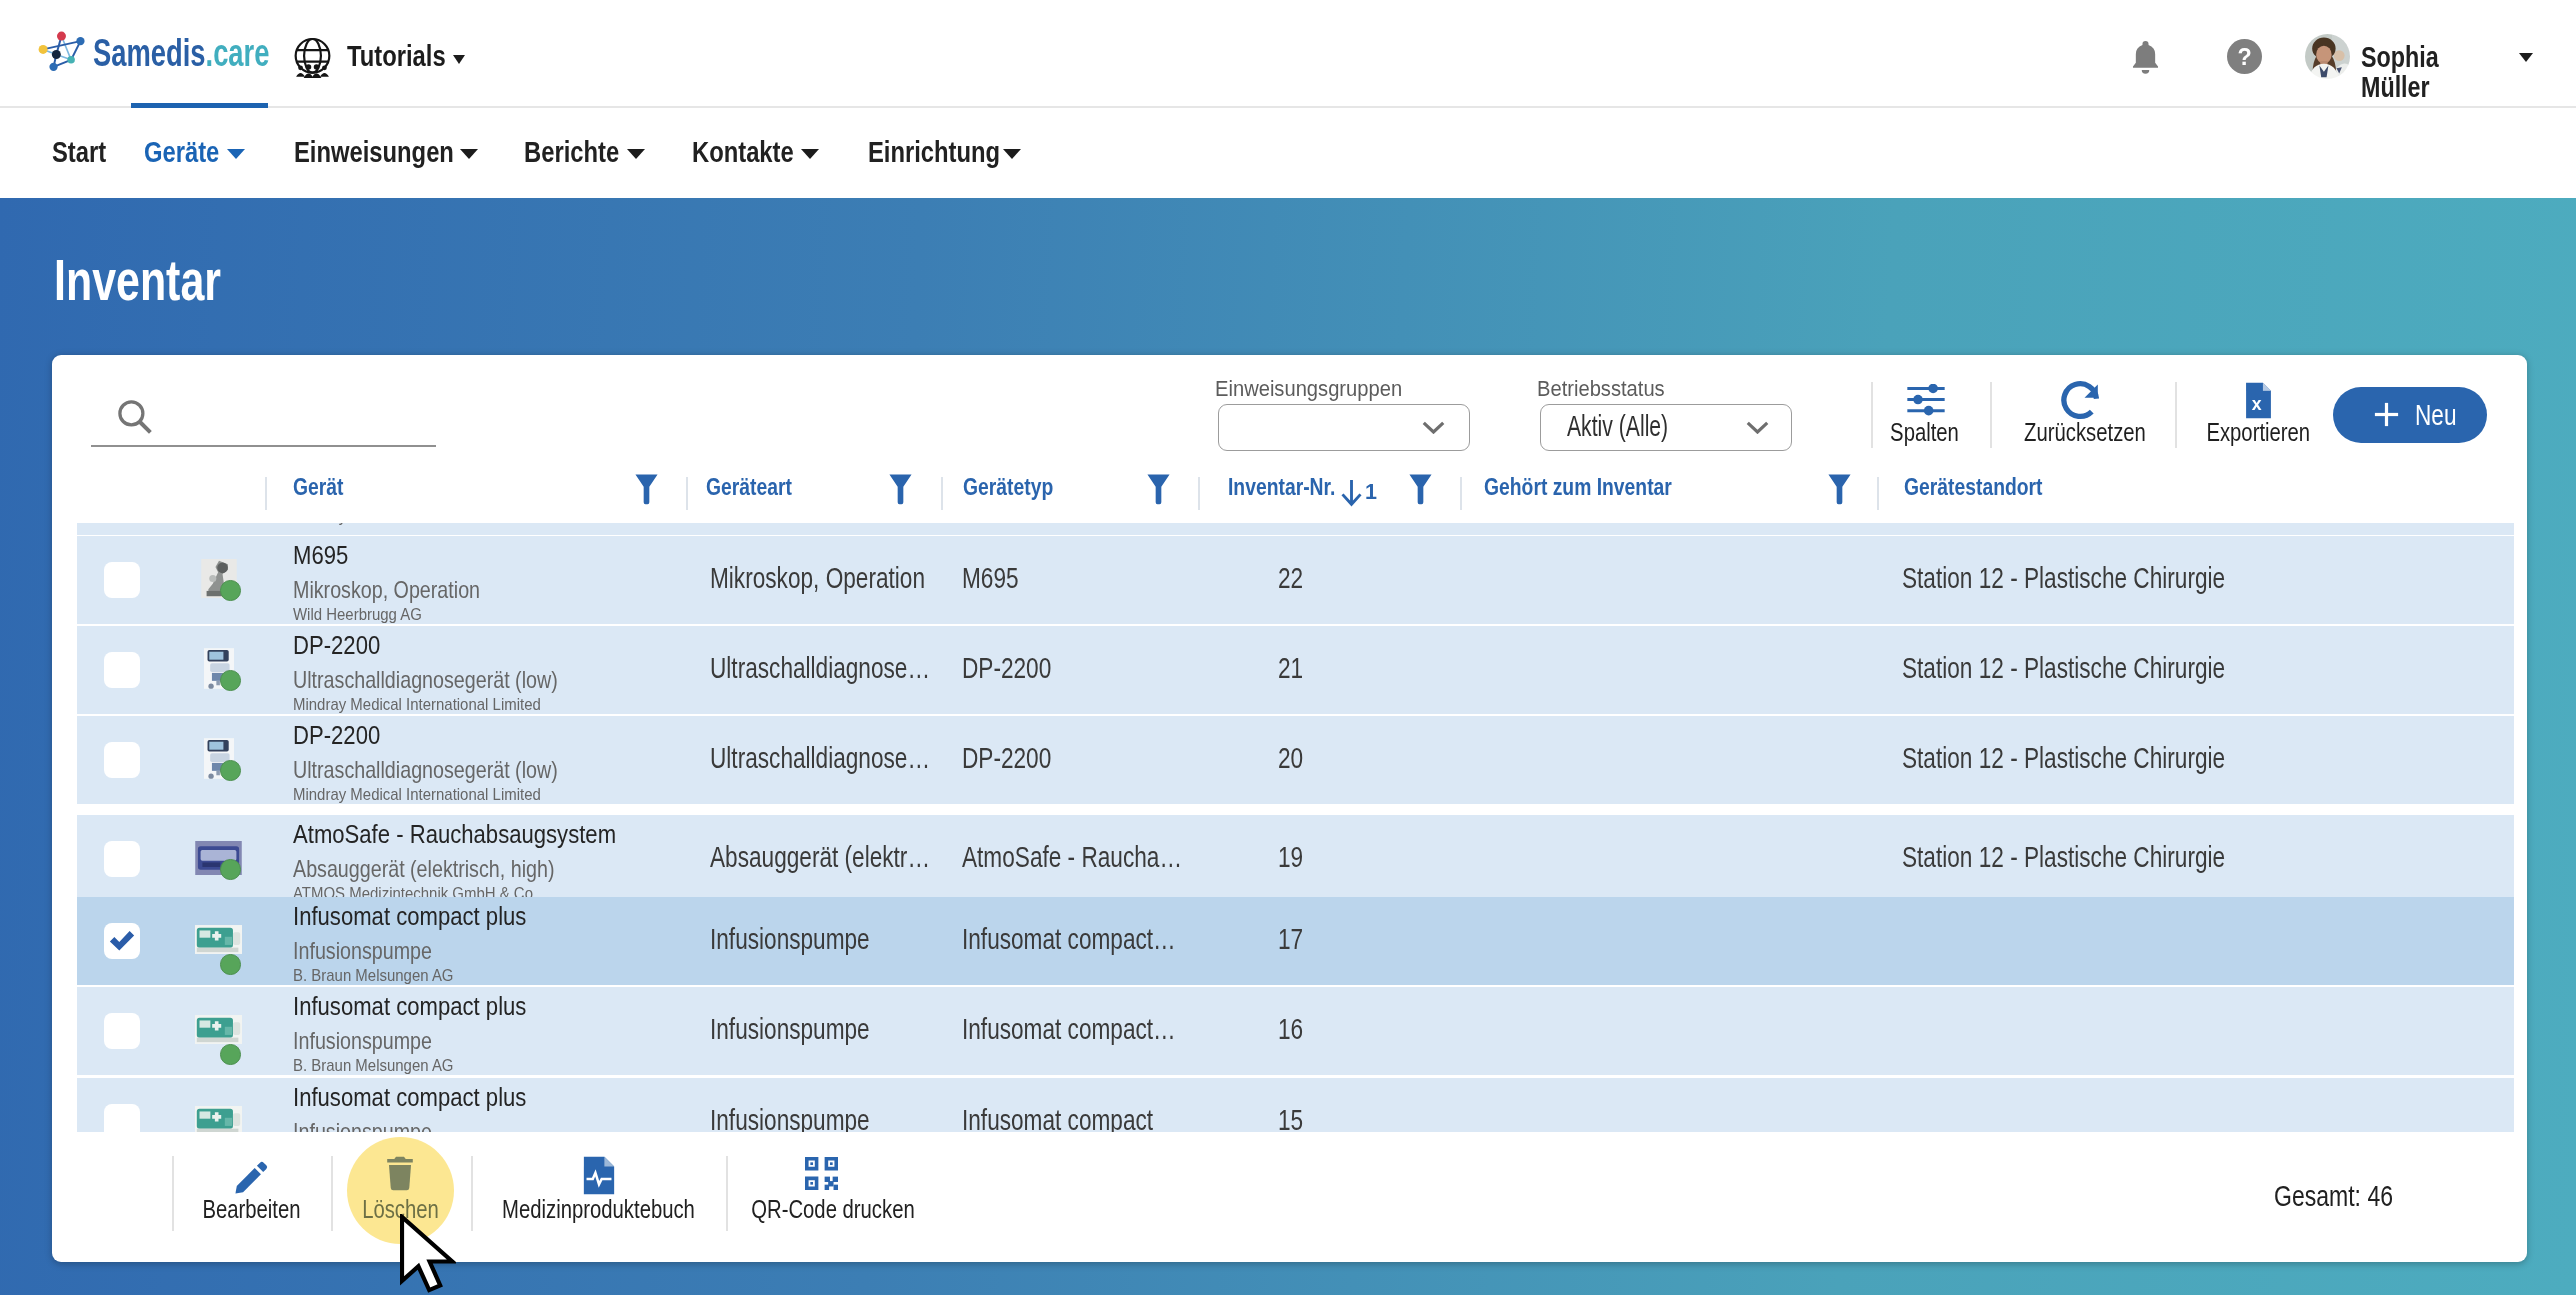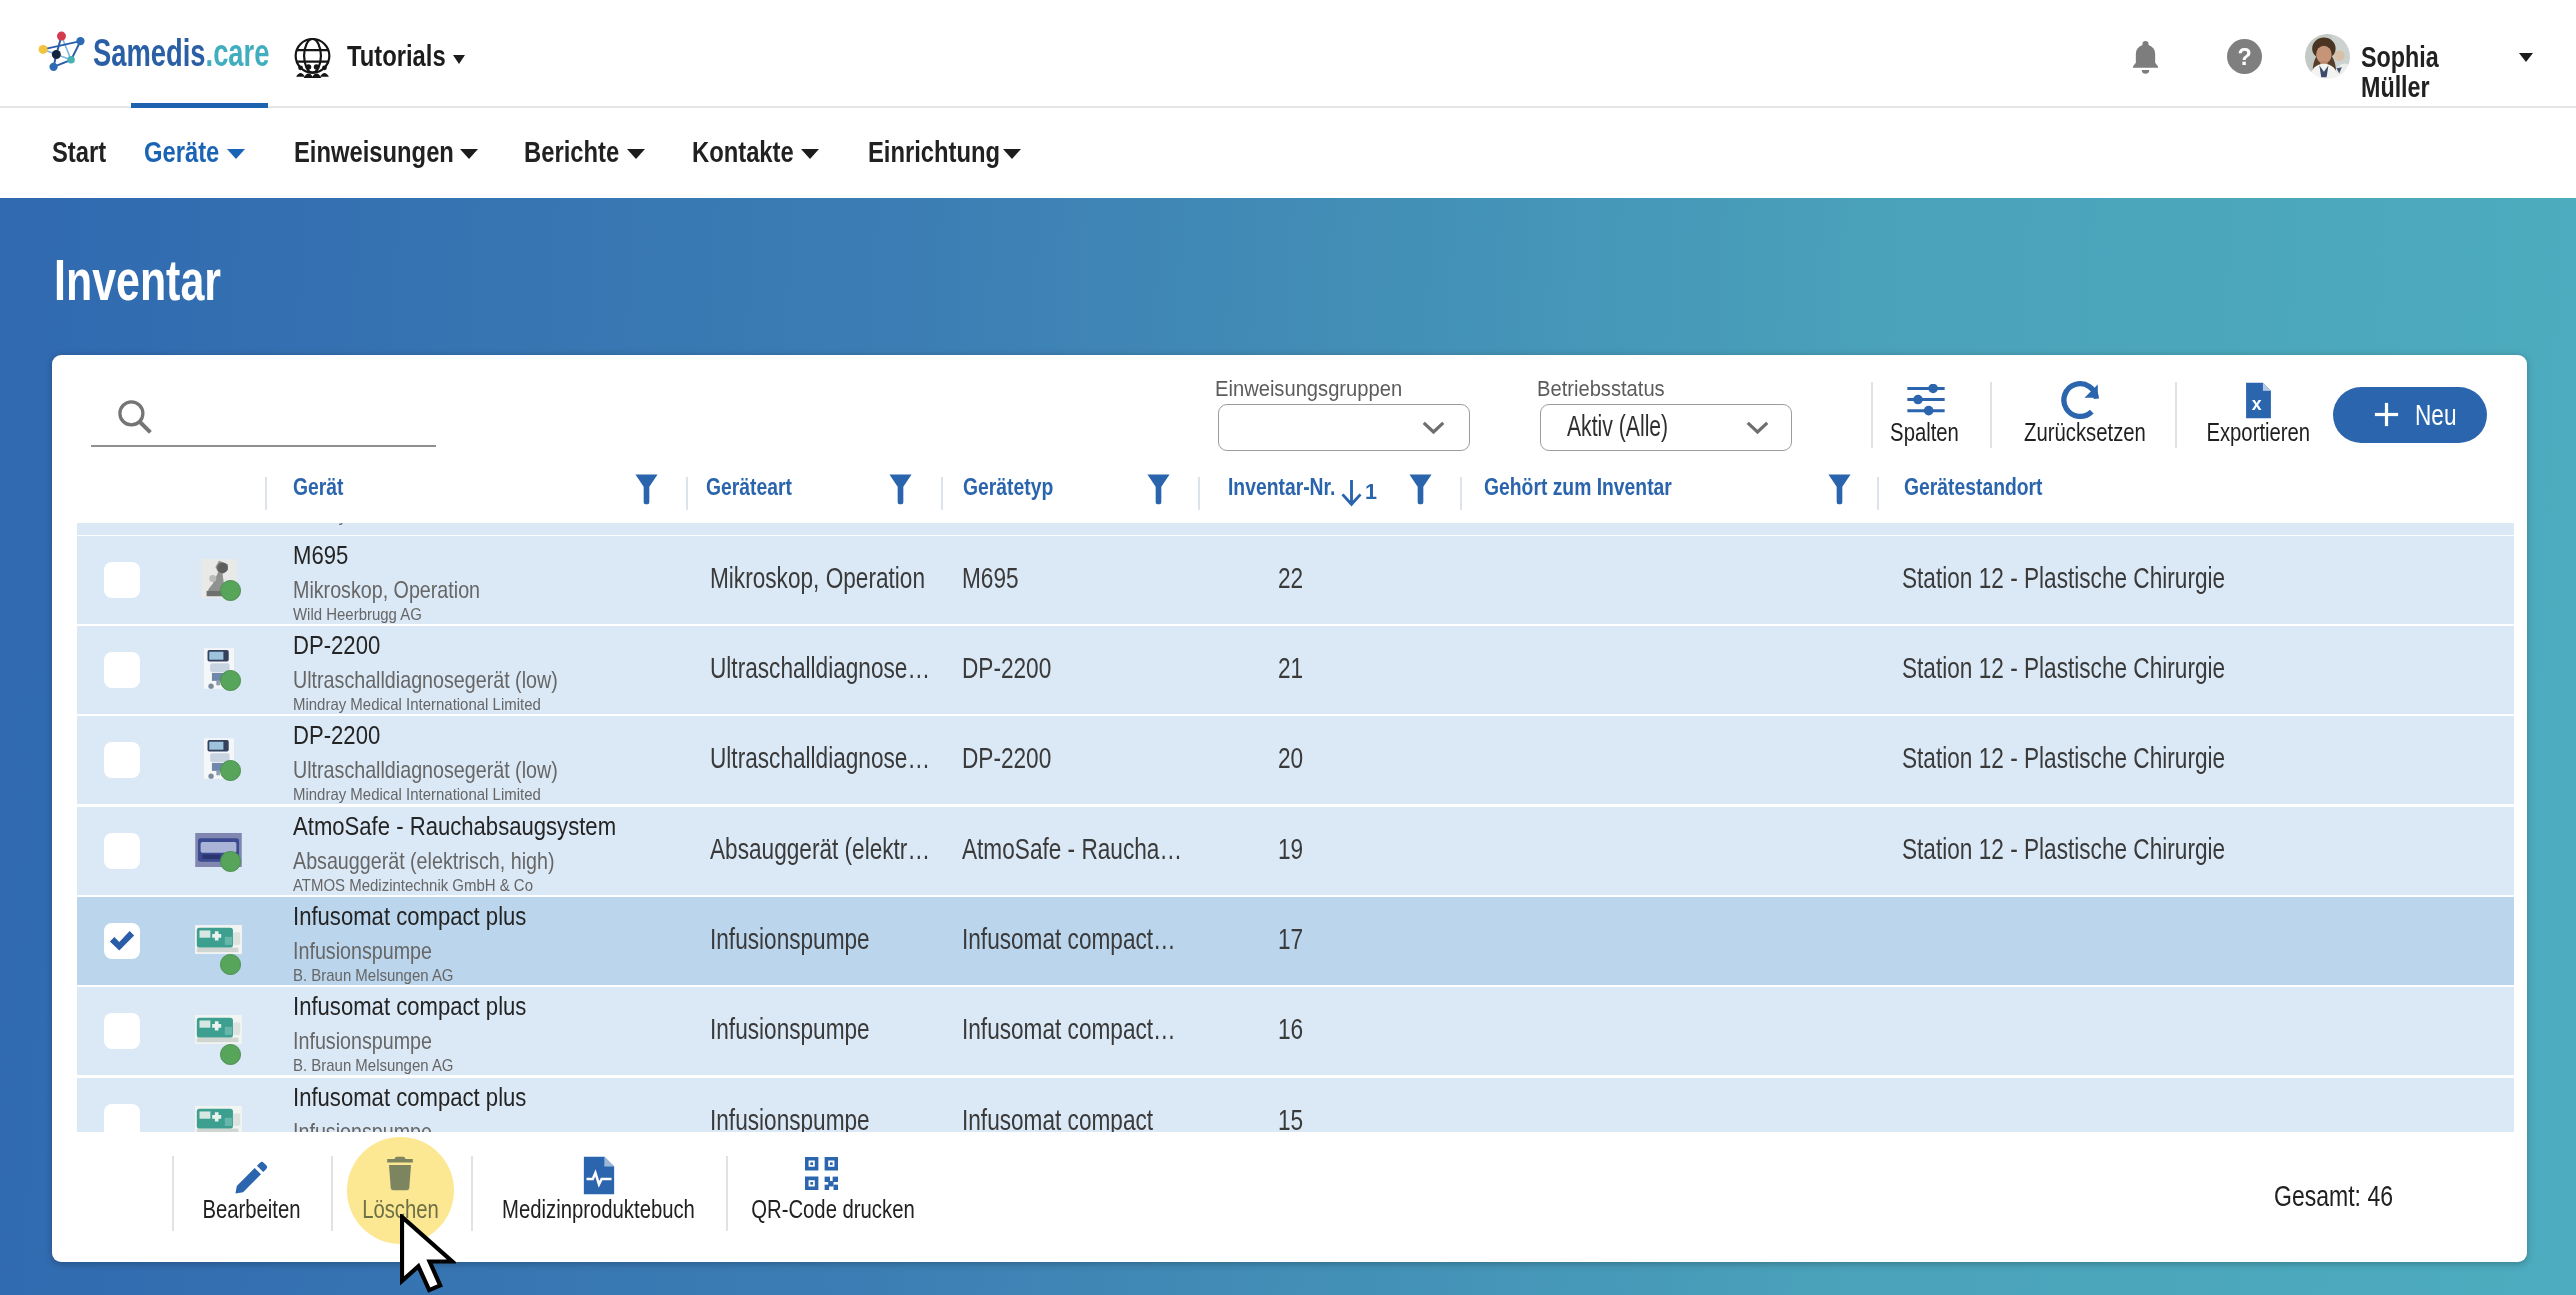--- a/index.html
+++ b/index.html
@@ -283,21 +283,21 @@
         </div>
 <div class="gdot"></div>
 <div class="t1">DP-2200</div>
         <div class="t2">Ultraschalldiagnosegerät (low)</div>
         <div class="t3">Mindray Medical International Limited</div>
 <div class="cell c2">Ultraschalldiagnose…</div>
         <div class="cell c3">DP-2200</div>
         <div class="cell c4">20</div>
         <div class="cell c6">Station 12 - Plastische Chirurgie</div>
 </div>
-<div class="row" style="top:284px">
+<div class="row" style="top:292px">
 <div class="cb"></div>
 <div class="imgbox">
           <svg width="47" height="34" viewBox="0 0 52 38">
             <rect width="52" height="38" fill="#8287b2"></rect>
             <rect x="3" y="6" width="46" height="26" rx="3" fill="#3c4a92"></rect>
             <rect x="6" y="10" width="40" height="12" rx="2" fill="#aab4d6"></rect>
             <rect x="8" y="24" width="20" height="5" fill="#2a3570"></rect>
             <circle cx="42" cy="26" r="3" fill="#d0d6ea"></circle>
           </svg>
         </div>

